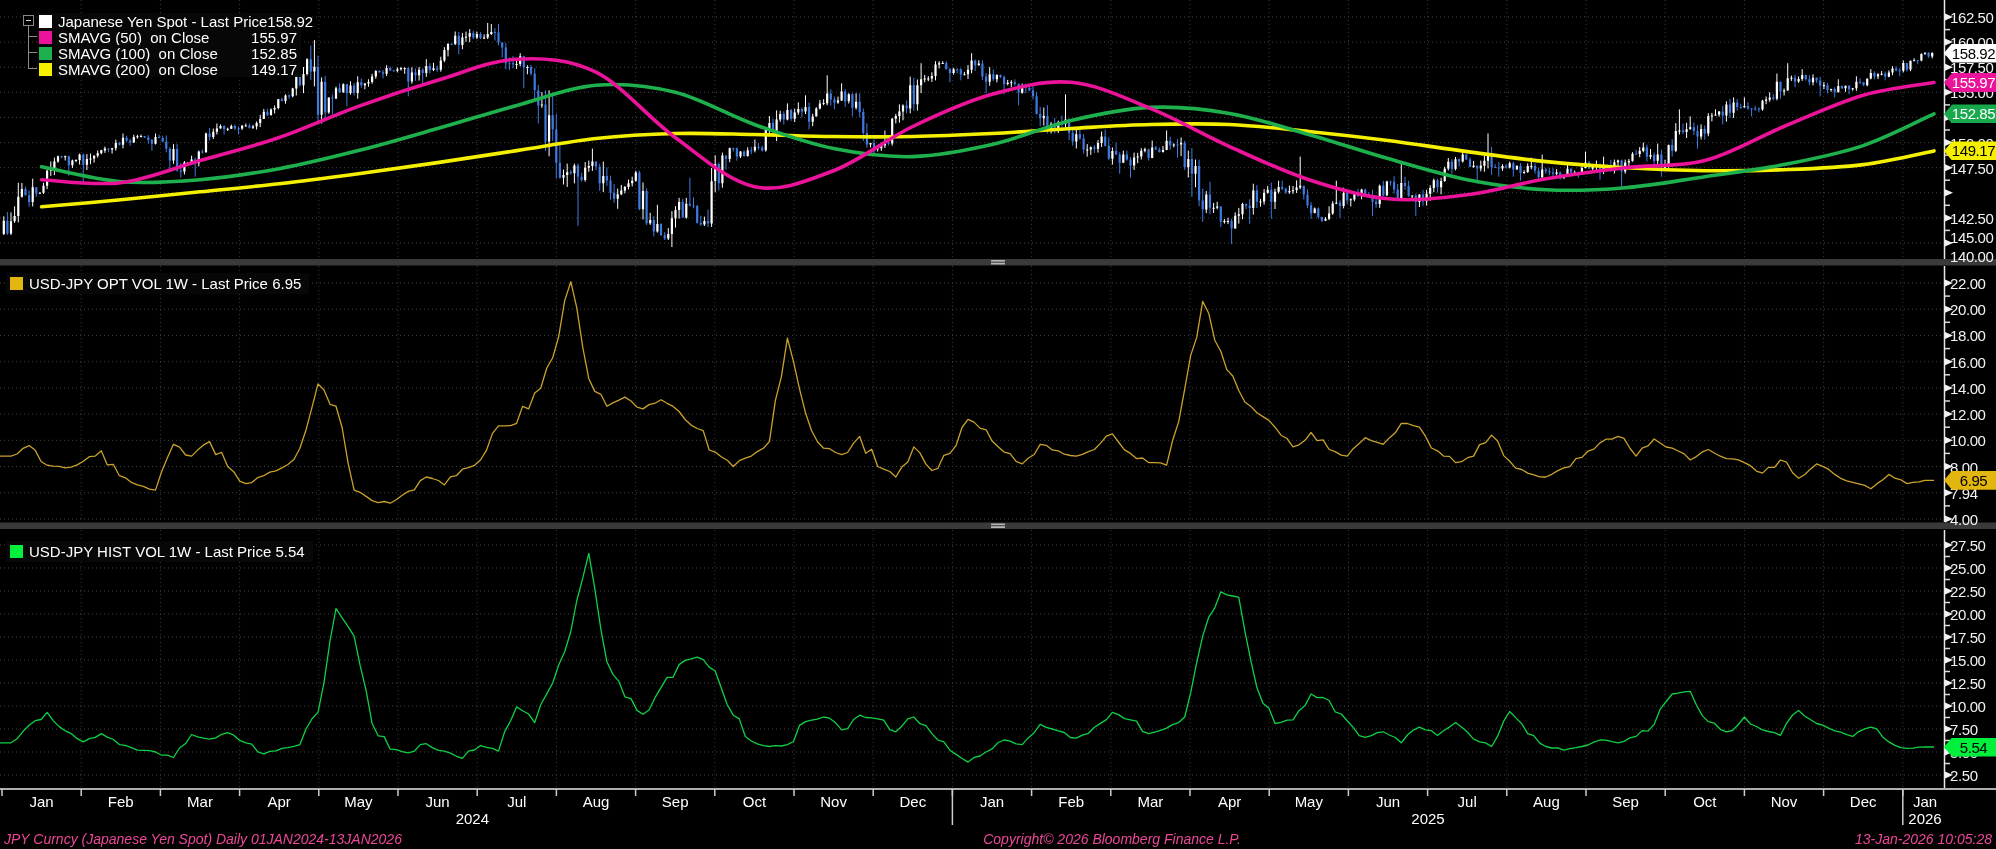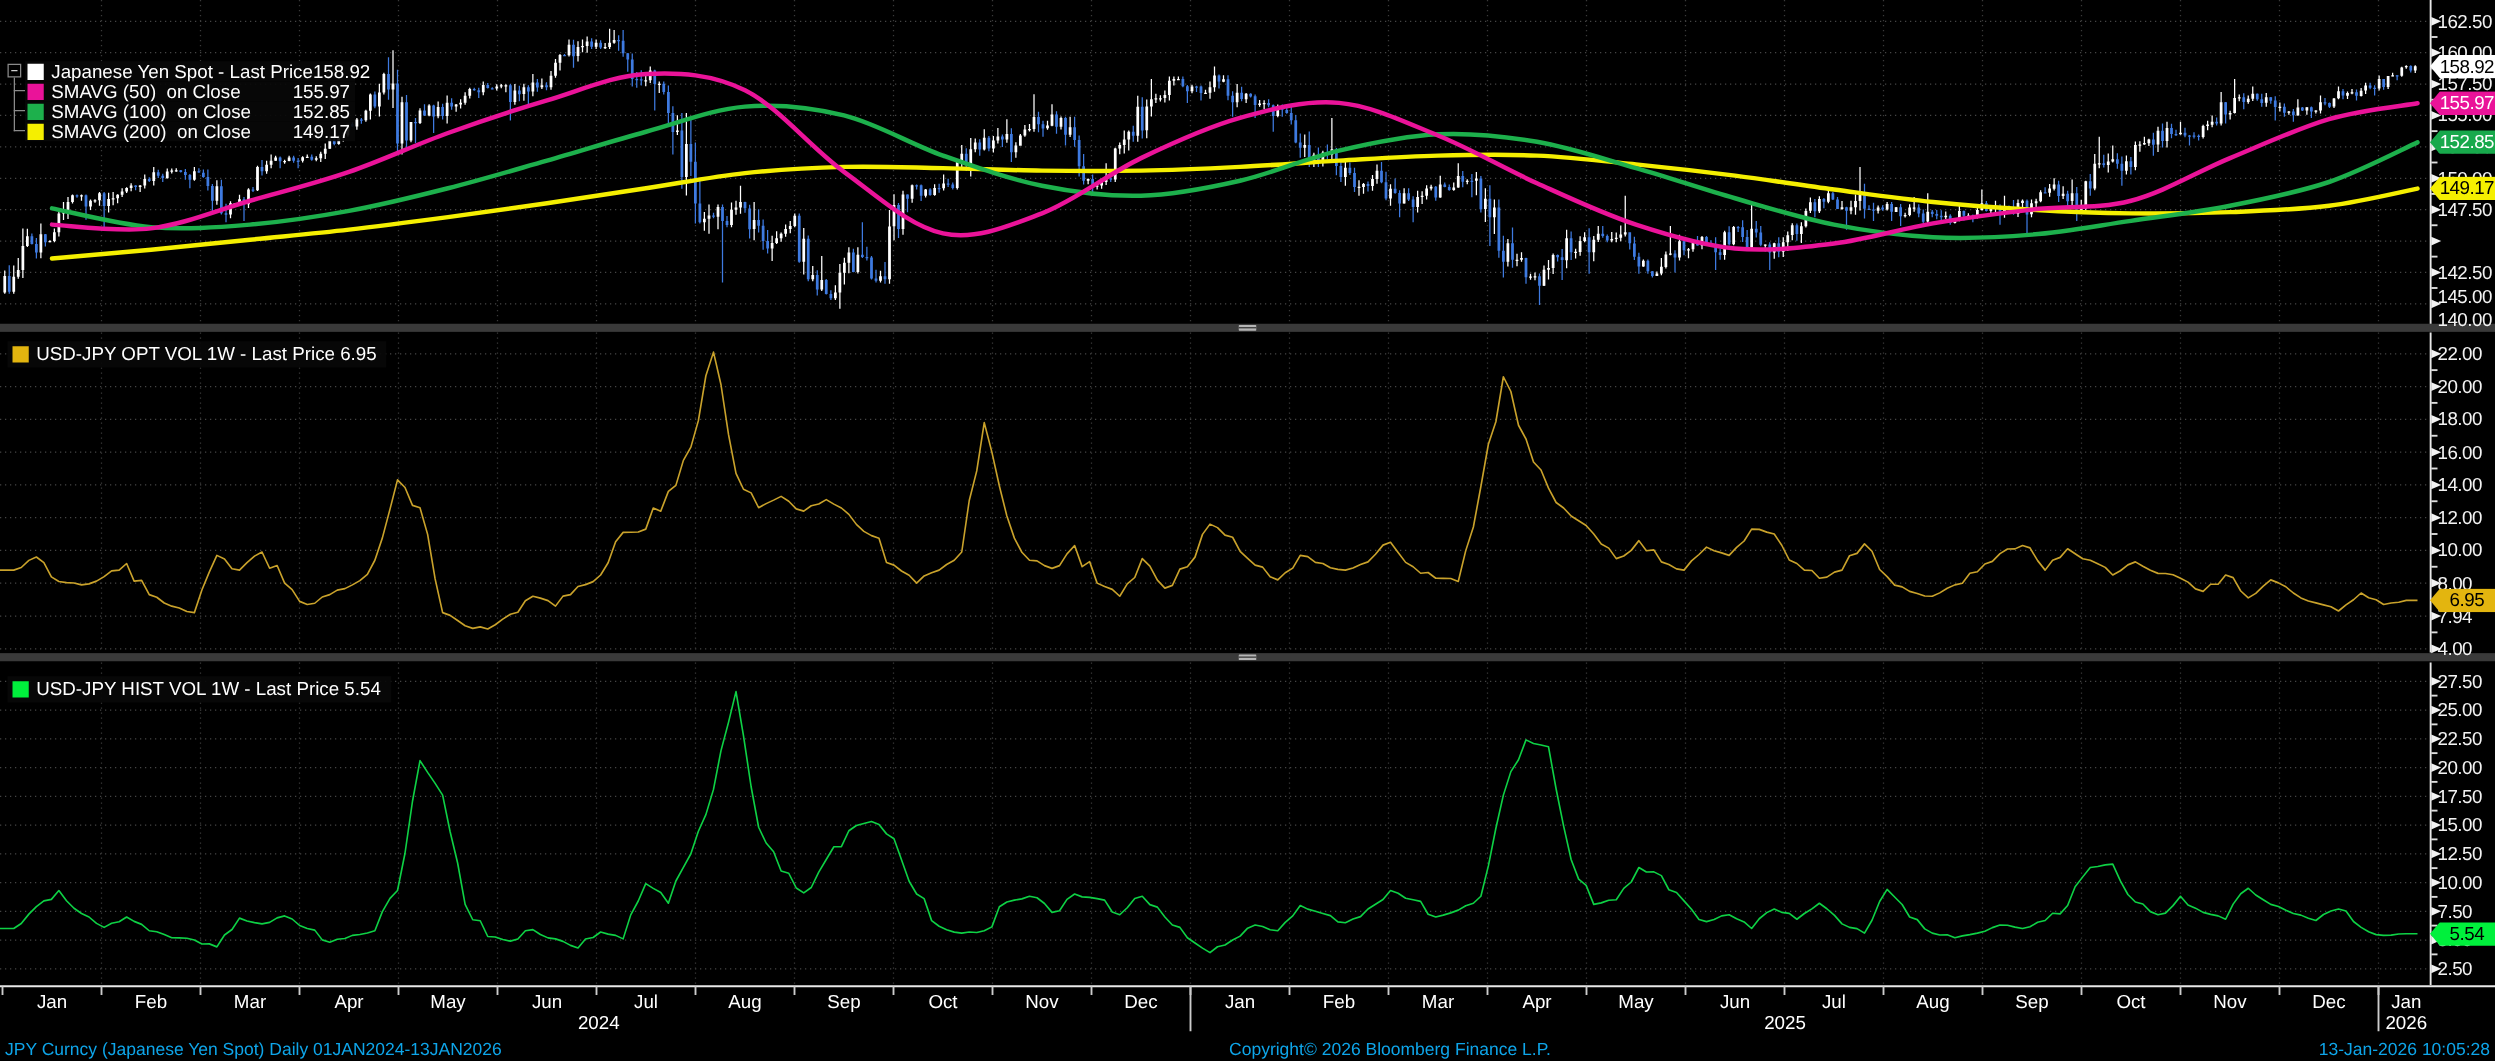--- a/index.html
+++ b/index.html
@@ -23,21 +23,21 @@
   .stub{position:absolute;left:-9px;top:7px;width:9px;height:1px;background:#8a8a8a;}
   .sw{width:13px;height:13px;flex:0 0 13px;margin-right:6px;}
   .lg-label{white-space:pre;}
   .lg-val{margin-left:auto;padding-right:4px;}
   .expander{position:absolute;left:0;top:2px;width:11px;height:11px;border:1px solid #8a8a8a;
             background:#000;box-sizing:border-box;}
   .expander .minus{position:absolute;left:2px;top:4px;width:5px;height:1px;background:#cfcfcf;}
   .treev{position:absolute;left:5px;top:13px;width:1px;background:#8a8a8a;}
   .single-legend{display:flex;align-items:center;height:21px;background:rgba(8,8,8,0.92);
                  padding:0 8px 0 4px;}
-  #footer{position:absolute;left:0;top:831px;width:1996px;height:18px;font-size:14px;color:#0ea5e9;}
+  #footer{position:absolute;left:0;top:831px;width:1996px;height:18px;font-size:14px;color:#ec4899;font-style:italic;}
   #footer .fl{position:absolute;left:4px;white-space:nowrap;}
   #footer .fc{position:absolute;left:1112px;transform:translateX(-50%);white-space:nowrap;}
   #footer .fr{position:absolute;right:4px;white-space:nowrap;}
 </style>
 </head>
 <body>
 
 <div id="root">
   <svg id="cv" width="1996" height="849">
       <rect x="0" y="0" width="1996" height="849" fill="#000000"></rect>
@@ -309,26 +309,26 @@
       <div class="mlbl" style="left: 1229.6px;">Apr</div>
       <div class="mlbl" style="left: 1308.8px;">May</div>
       <div class="mlbl" style="left: 1388px;">Jun</div>
       <div class="mlbl" style="left: 1467.2px;">Jul</div>
       <div class="mlbl" style="left: 1546.4px;">Aug</div>
       <div class="mlbl" style="left: 1625.6px;">Sep</div>
       <div class="mlbl" style="left: 1704.8px;">Oct</div>
       <div class="mlbl" style="left: 1784px;">Nov</div>
       <div class="mlbl" style="left: 1863.2px;">Dec</div>
       <div class="mlbl" style="left: 1925px;">Jan</div>
-      <div class="yrlbl" style="left: 479px;">2024</div>
+      <div class="yrlbl" style="left: 454px; text-align: right;">2024</div>
       <div class="yrlbl" style="left: 1428px;">2025</div>
       <div class="yrlbl" style="left: 1925px;">2026</div>
     </div>
 
-  <div class="legend" id="legend-price" style="left:6px;top:13px;margin-top:36px;">
+  <div class="legend" id="legend-price" style="left:23px;top:13px;">
     <div class="expander">
         <div class="minus"></div>
       </div>
     <div class="treev" id="treev" style="height: 43px;"></div>
     <div class="legend-rows" id="price-legend-rows">
         <div class="legend-row">
           <div class="sw" style="background: rgb(255, 255, 255);"></div>
           <span class="lg-label">Japanese Yen Spot - Last Price</span>
           <span class="lg-val">158.92</span>
         </div>

